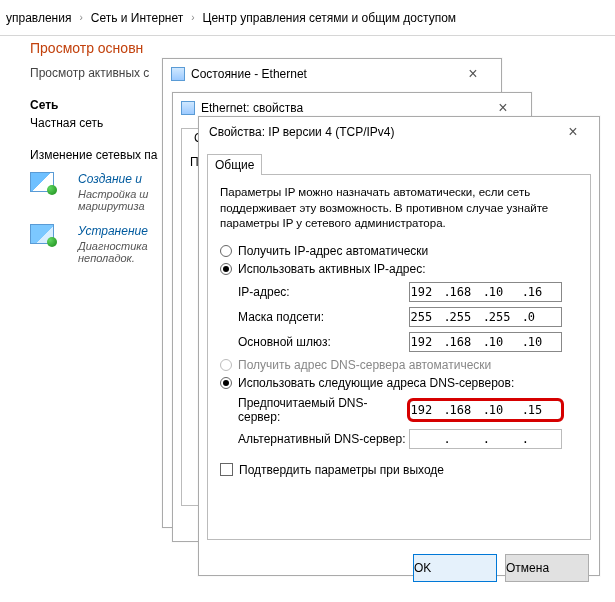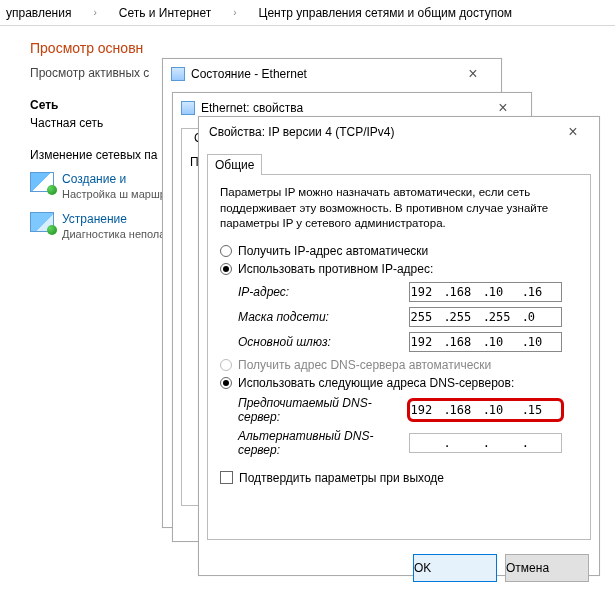--- a/index.html
+++ b/index.html
@@ -12,29 +12,29 @@
     width: 615px;
     height: 602px;
     overflow: hidden;
     position: relative;
   }
 
   
   .breadcrumb {
     position: absolute;
     top: 0; left: 0; right: 0;
-    height: 26px;
+    height: 36px;
     border-bottom: 1px solid #d6d6d6;
     background: #fff;
     display: flex;
     align-items: center;
     padding: 0 6px;
     font-size: 12px;
     color: #000;
-    gap: 22px;
+    gap: 8px;
   }
   .breadcrumb .sep { color: #888; font-size: 10px; }
 
   
   .cp-page {
     position: absolute;
     top: 26px; left: 0; right: 0; bottom: 0;
     padding: 14px 10px 10px 30px;
   }
   .cp-heading {
@@ -46,23 +46,24 @@
     color: #444;
     font-size: 12px;
     margin-bottom: 18px;
   }
   .cp-bold { font-weight: 600; }
   .cp-netname { margin: 4px 0 18px 0; }
   .cp-section-label { margin: 6px 0 10px 0; }
 
   .task {
     display: flex;
-    gap: 8px;
+    gap: 24px;
     margin-bottom: 12px;
     max-width: 170px;
+    font-style: italic;
   }
   .task-icon {
     width: 24px; height: 20px;
     flex: 0 0 24px;
     position: relative;
   }
   .task-link {
     color: #005a9e;
     font-size: 12px;
     cursor: pointer;
@@ -180,21 +181,21 @@
 
   .ip-grid {
     margin: 6px 0 6px 18px;
   }
   .ip-row {
     display: flex;
     align-items: center;
     margin: 5px 0;
     font-size: 12px;
   }
-  .ip-row .lbl { width: 180px; font-style: italic; }
+  .ip-row .lbl { width: 180px; }
   .ip-box {
     border: 1px solid #888;
     height: 20px;
     width: 160px;
     display: flex;
     align-items: center;
     font-family: Consolas, monospace;
     font-size: 12px;
   }
   .ip-box.light { border-color: #bbb; }
@@ -343,21 +344,21 @@
   <div class="tab-body">
 
     <div class="para">Параметры IP можно назначать автоматически, если сеть поддерживает эту возможность. В противном случае узнайте параметры IP у сетевого администратора.</div>
 
     <div class="radio-row">
       <span class="radio"></span>
       <span>Получить IP-адрес автоматически</span>
     </div>
     <div class="radio-row">
       <span class="radio checked"></span>
-      <span>Использовать противном IP-адрес:</span>
+      <span>Использовать активных IP-адрес:</span>
     </div>
 
     <div class="ip-grid">
       <div class="ip-row">
         <span class="lbl">IP-адрес:</span>
         <span class="ip-box">
           <span class="ip-oct">192</span>
             <span class="ip-dot">.</span>
           <span class="ip-oct">168</span>
             <span class="ip-dot">.</span>

